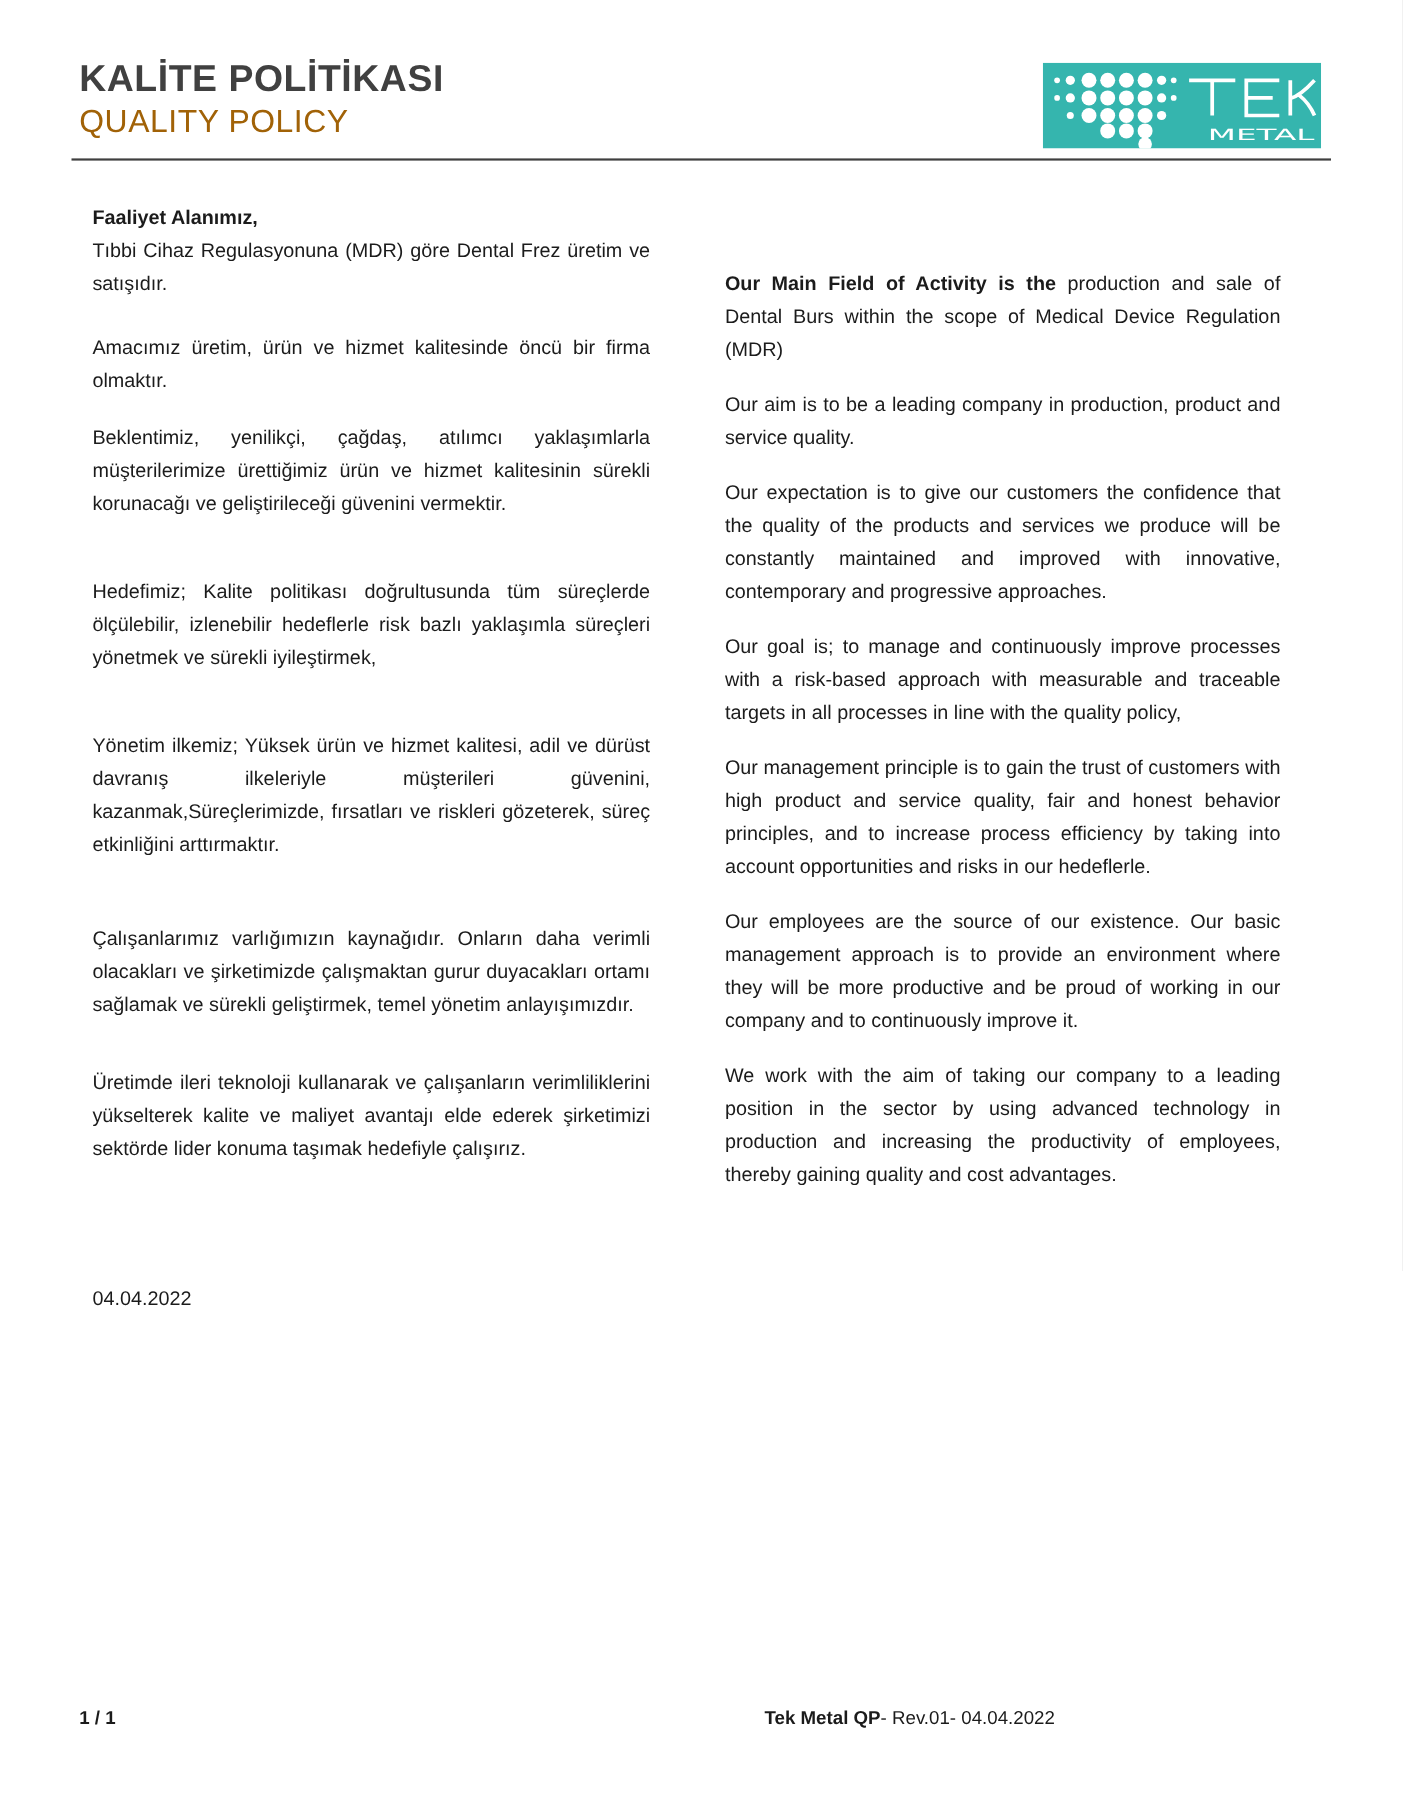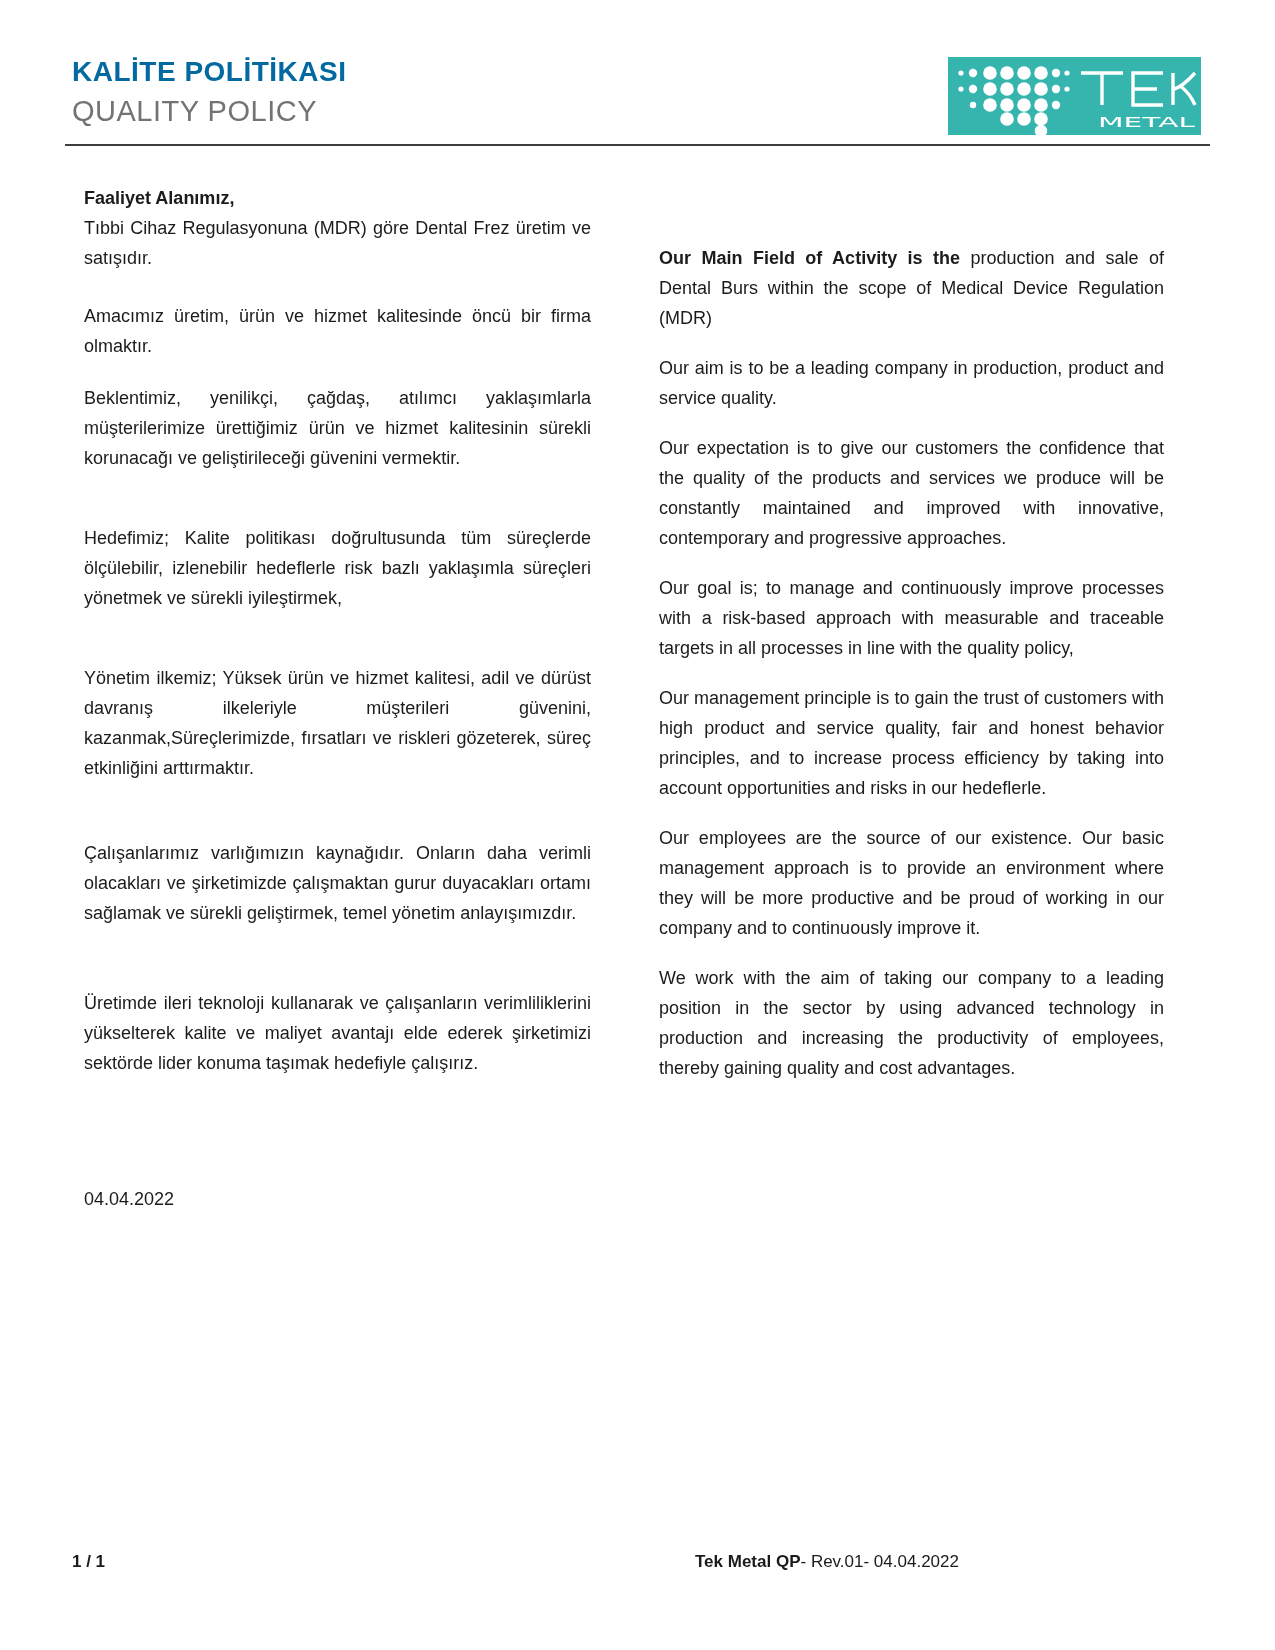--- a/index.html
+++ b/index.html
@@ -6,35 +6,35 @@
   .page{
     position:relative;
     width:1275px;height:1650px;
     margin:0 auto;
     background:#ffffff;
     font-family:"Liberation Sans", sans-serif;
     color:#1b1b1b;
     overflow:hidden;
   }
   .header{position:absolute;left:72px;top:52px;right:72px;}
-  .title-tr{font-size:28px;font-weight:bold;letter-spacing:.5px;line-height:40px;color:#0369a1;}
-  .title-en{font-size:29px;font-weight:normal;letter-spacing:.5px;line-height:38px;color:#737373;}
+  .title-tr{font-size:34px;font-weight:bold;letter-spacing:.5px;line-height:40px;color:#404040;}
+  .title-en{font-size:29px;font-weight:normal;letter-spacing:.5px;line-height:38px;color:#a16207;}
   .header-rule{position:absolute;left:65px;top:144px;width:1145px;height:2px;background:#3f3f3f;}
   .logo{position:absolute;left:948px;top:57px;width:253px;height:78px;}
   .main{position:absolute;left:84px;top:183px;width:1080px;display:flex;}
   .col{font-size:18px;line-height:30px;text-align:justify;}
   .col-left{width:507px;margin-right:68px;}
   .col-right{width:505px;padding-top:60px;}
   p{margin:0;}
   .lede{text-align:left;}
   .mb-sm{margin-bottom:22px;}
   .mb-md{margin-bottom:28px;}
   .mb-lg{margin-bottom:50px;}
   .mb-xl{margin-bottom:55px;}
-  .mb-p7{margin-bottom:60px;}
+  .mb-p7{margin-bottom:41px;}
   .mb-sig{margin-bottom:56px;}
   .mb-20{margin-bottom:20px;}
   .sig-line{text-align:left;margin-bottom:6px;}
   .date-line{text-align:left;margin-top:106px;}
   b,strong{font-weight:bold;}
   .footer{position:absolute;left:0;top:1552px;width:1273px;height:40px;font-size:17px;}
   .footer-page{position:absolute;left:72px;top:0;font-weight:bold;}
   .footer-ref{position:absolute;left:695px;top:0;}
 </style>
 </head>

